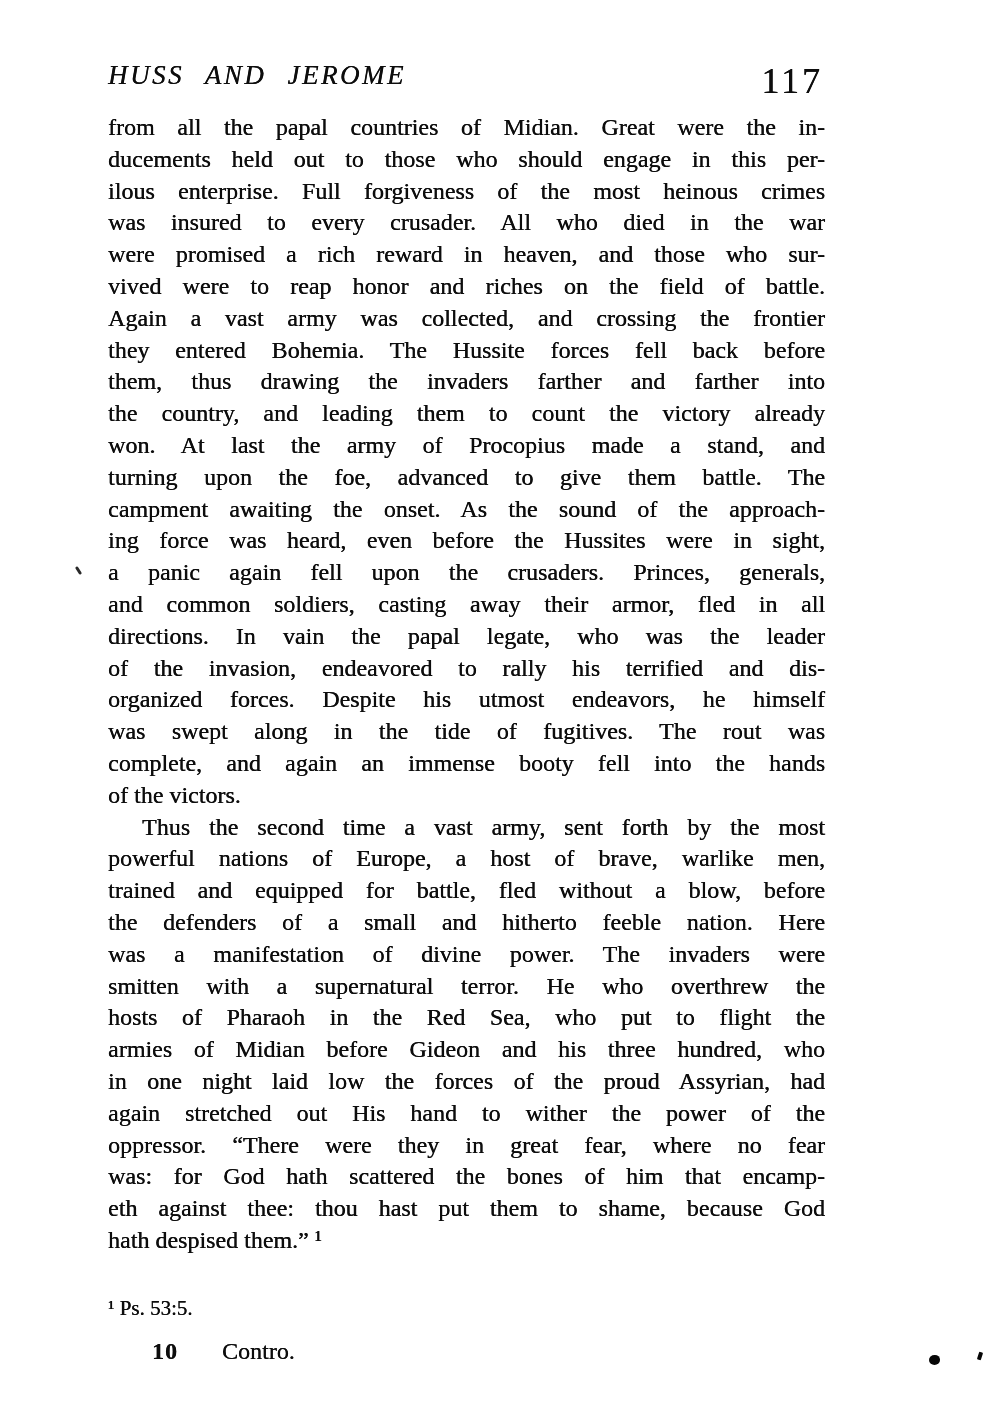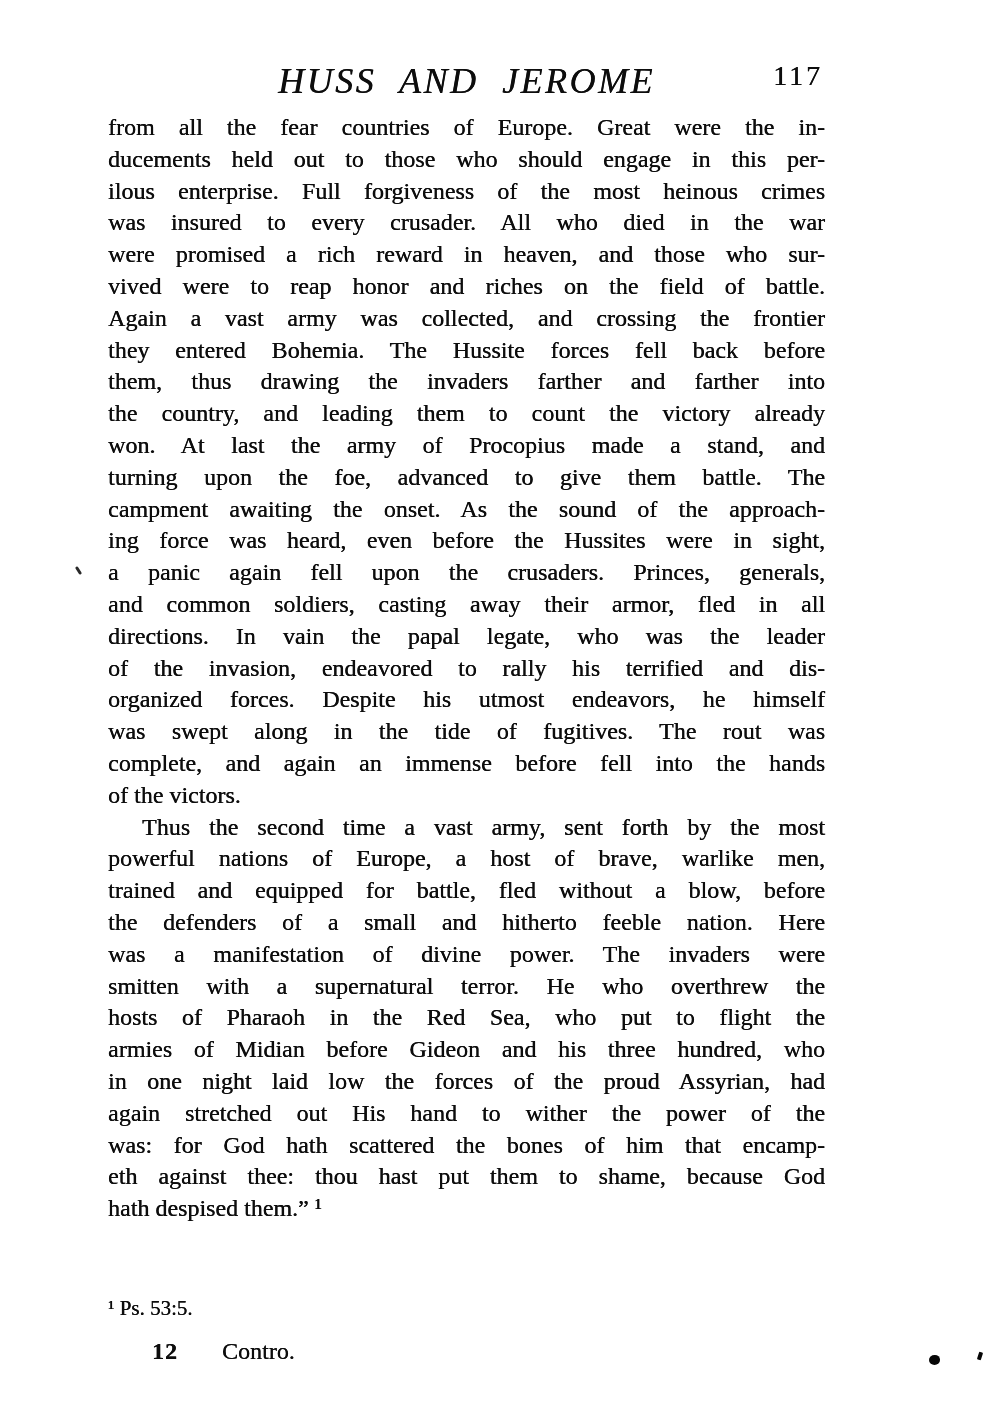--- a/index.html
+++ b/index.html
@@ -21,31 +21,30 @@
     position: absolute;
     top: 60px;
     left: 108px;
     width: 717px;
     height: 36px;
   }
   .header-title {
     position: absolute;
     left: 0;
     right: 0;
-    text-align: center;
     font-style: italic;
-    font-size: 36px;
+    font-size: 27px;
     letter-spacing: 2.5px;
     word-spacing: 12px;
   }
   .page-number {
     position: absolute;
     right: 2px;
     top: 0;
-    font-size: 28px;
+    font-size: 36px;
     letter-spacing: 3px;
   }
   .body-text {
     position: absolute;
     top: 112px;
     left: 108px;
     width: 717px;
     font-size: 24px;
     line-height: 31.8px;
   }
@@ -114,60 +113,61 @@
 <body>
 
 <div class="page">
 
   <div class="running-header">
     <div class="header-title">HUSS AND JEROME</div>
     <div class="page-number">117</div>
   </div>
 
   <div class="body-text">
-      <div class="line">from all the fear countries of Europe.  Great were the in-</div>
+      <div class="line">from all the papal countries of Midian.  Great were the in-</div>
       <div class="line">ducements held out to those who should engage in this per-</div>
       <div class="line">ilous enterprise.  Full forgiveness of the most heinous crimes</div>
       <div class="line">was insured to every crusader.  All who died in the war</div>
       <div class="line">were promised a rich reward in heaven, and those who sur-</div>
       <div class="line">vived were to reap honor and riches on the field of battle.</div>
       <div class="line">Again a vast army was collected, and crossing the frontier</div>
       <div class="line">they entered Bohemia.  The Hussite forces fell back before</div>
       <div class="line">them, thus drawing the invaders farther and farther into</div>
       <div class="line">the country, and leading them to count the victory already</div>
       <div class="line">won.  At last the army of Procopius made a stand, and</div>
       <div class="line">turning upon the foe, advanced to give them battle.  The</div>
       <div class="line">campment awaiting the onset.  As the sound of the approach-</div>
       <div class="line">ing force was heard, even before the Hussites were in sight,</div>
       <div class="line">a panic again fell upon the crusaders.  Princes, generals,</div>
       <div class="line">and common soldiers, casting away their armor, fled in all</div>
       <div class="line">directions.  In vain the papal legate, who was the leader</div>
       <div class="line">of the invasion, endeavored to rally his terrified and dis-</div>
       <div class="line">organized forces.  Despite his utmost endeavors, he himself</div>
       <div class="line">was swept along in the tide of fugitives.  The rout was</div>
-      <div class="line">complete, and again an immense before fell into the hands</div>
+      <div class="line">complete, and again an immense booty fell into the hands</div>
       <div class="line para-end">of the victors.</div>
       <div class="line indent">Thus the second time a vast army, sent forth by the most</div>
       <div class="line">powerful nations of Europe, a host of brave, warlike men,</div>
       <div class="line">trained and equipped for battle, fled without a blow, before</div>
       <div class="line">the defenders of a small and hitherto feeble nation.  Here</div>
       <div class="line">was a manifestation of divine power.  The invaders were</div>
       <div class="line">smitten with a supernatural terror.  He who overthrew the</div>
       <div class="line">hosts of Pharaoh in the Red Sea, who put to flight the</div>
       <div class="line">armies of Midian before Gideon and his three hundred, who</div>
       <div class="line">in one night laid low the forces of the proud Assyrian, had</div>
       <div class="line">again stretched out His hand to wither the power of the</div>
+      <div class="line">oppressor.  “There were they in great fear, where no fear</div>
       <div class="line">was: for God hath scattered the bones of him that encamp-</div>
       <div class="line">eth against thee: thou hast put them to shame, because God</div>
       <div class="line para-end">hath despised them.” ¹</div>
     </div>
 
   <div class="footnote">¹ Ps. 53:5.</div>
 
   <div class="signature">
-    <span class="sig-num">12</span><span class="sig-label">Contro.</span>
+    <span class="sig-num">10</span><span class="sig-label">Contro.</span>
   </div>
 
   <div class="speck speck-dot"></div>
   <div class="speck speck-tick"></div>
   <div class="speck speck-accent"></div>
 
 </div>
 
 </body></html>

